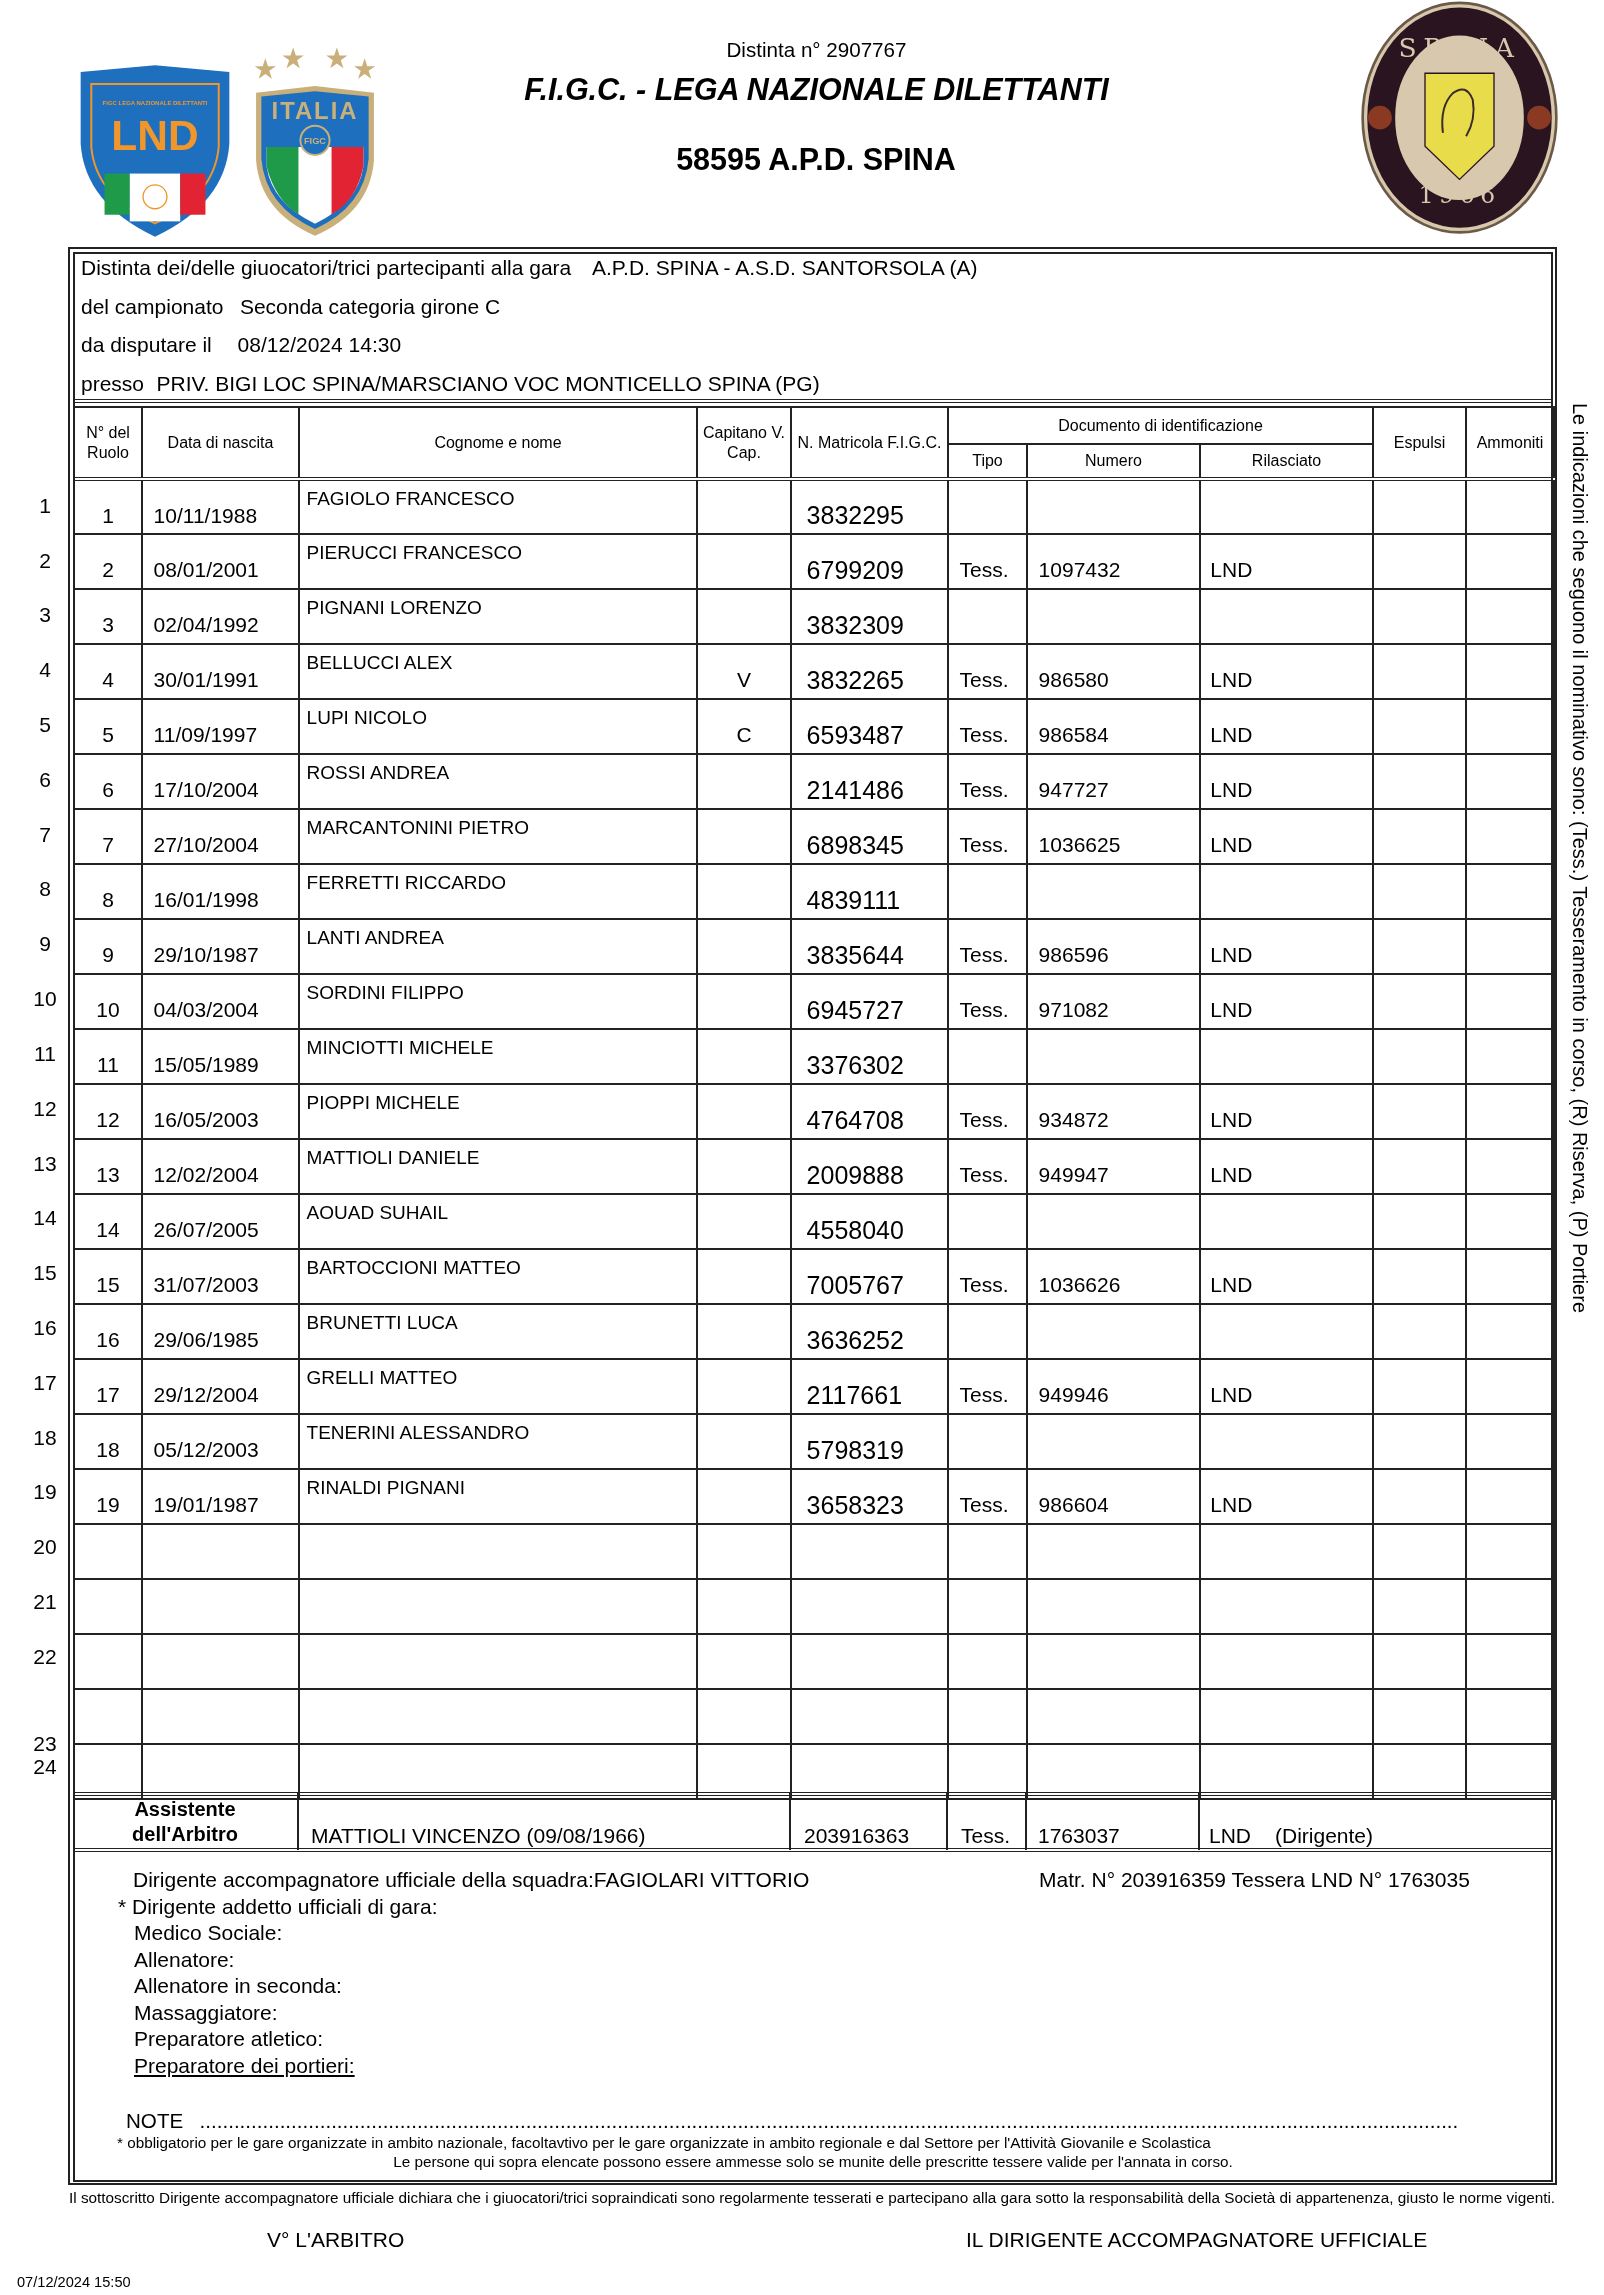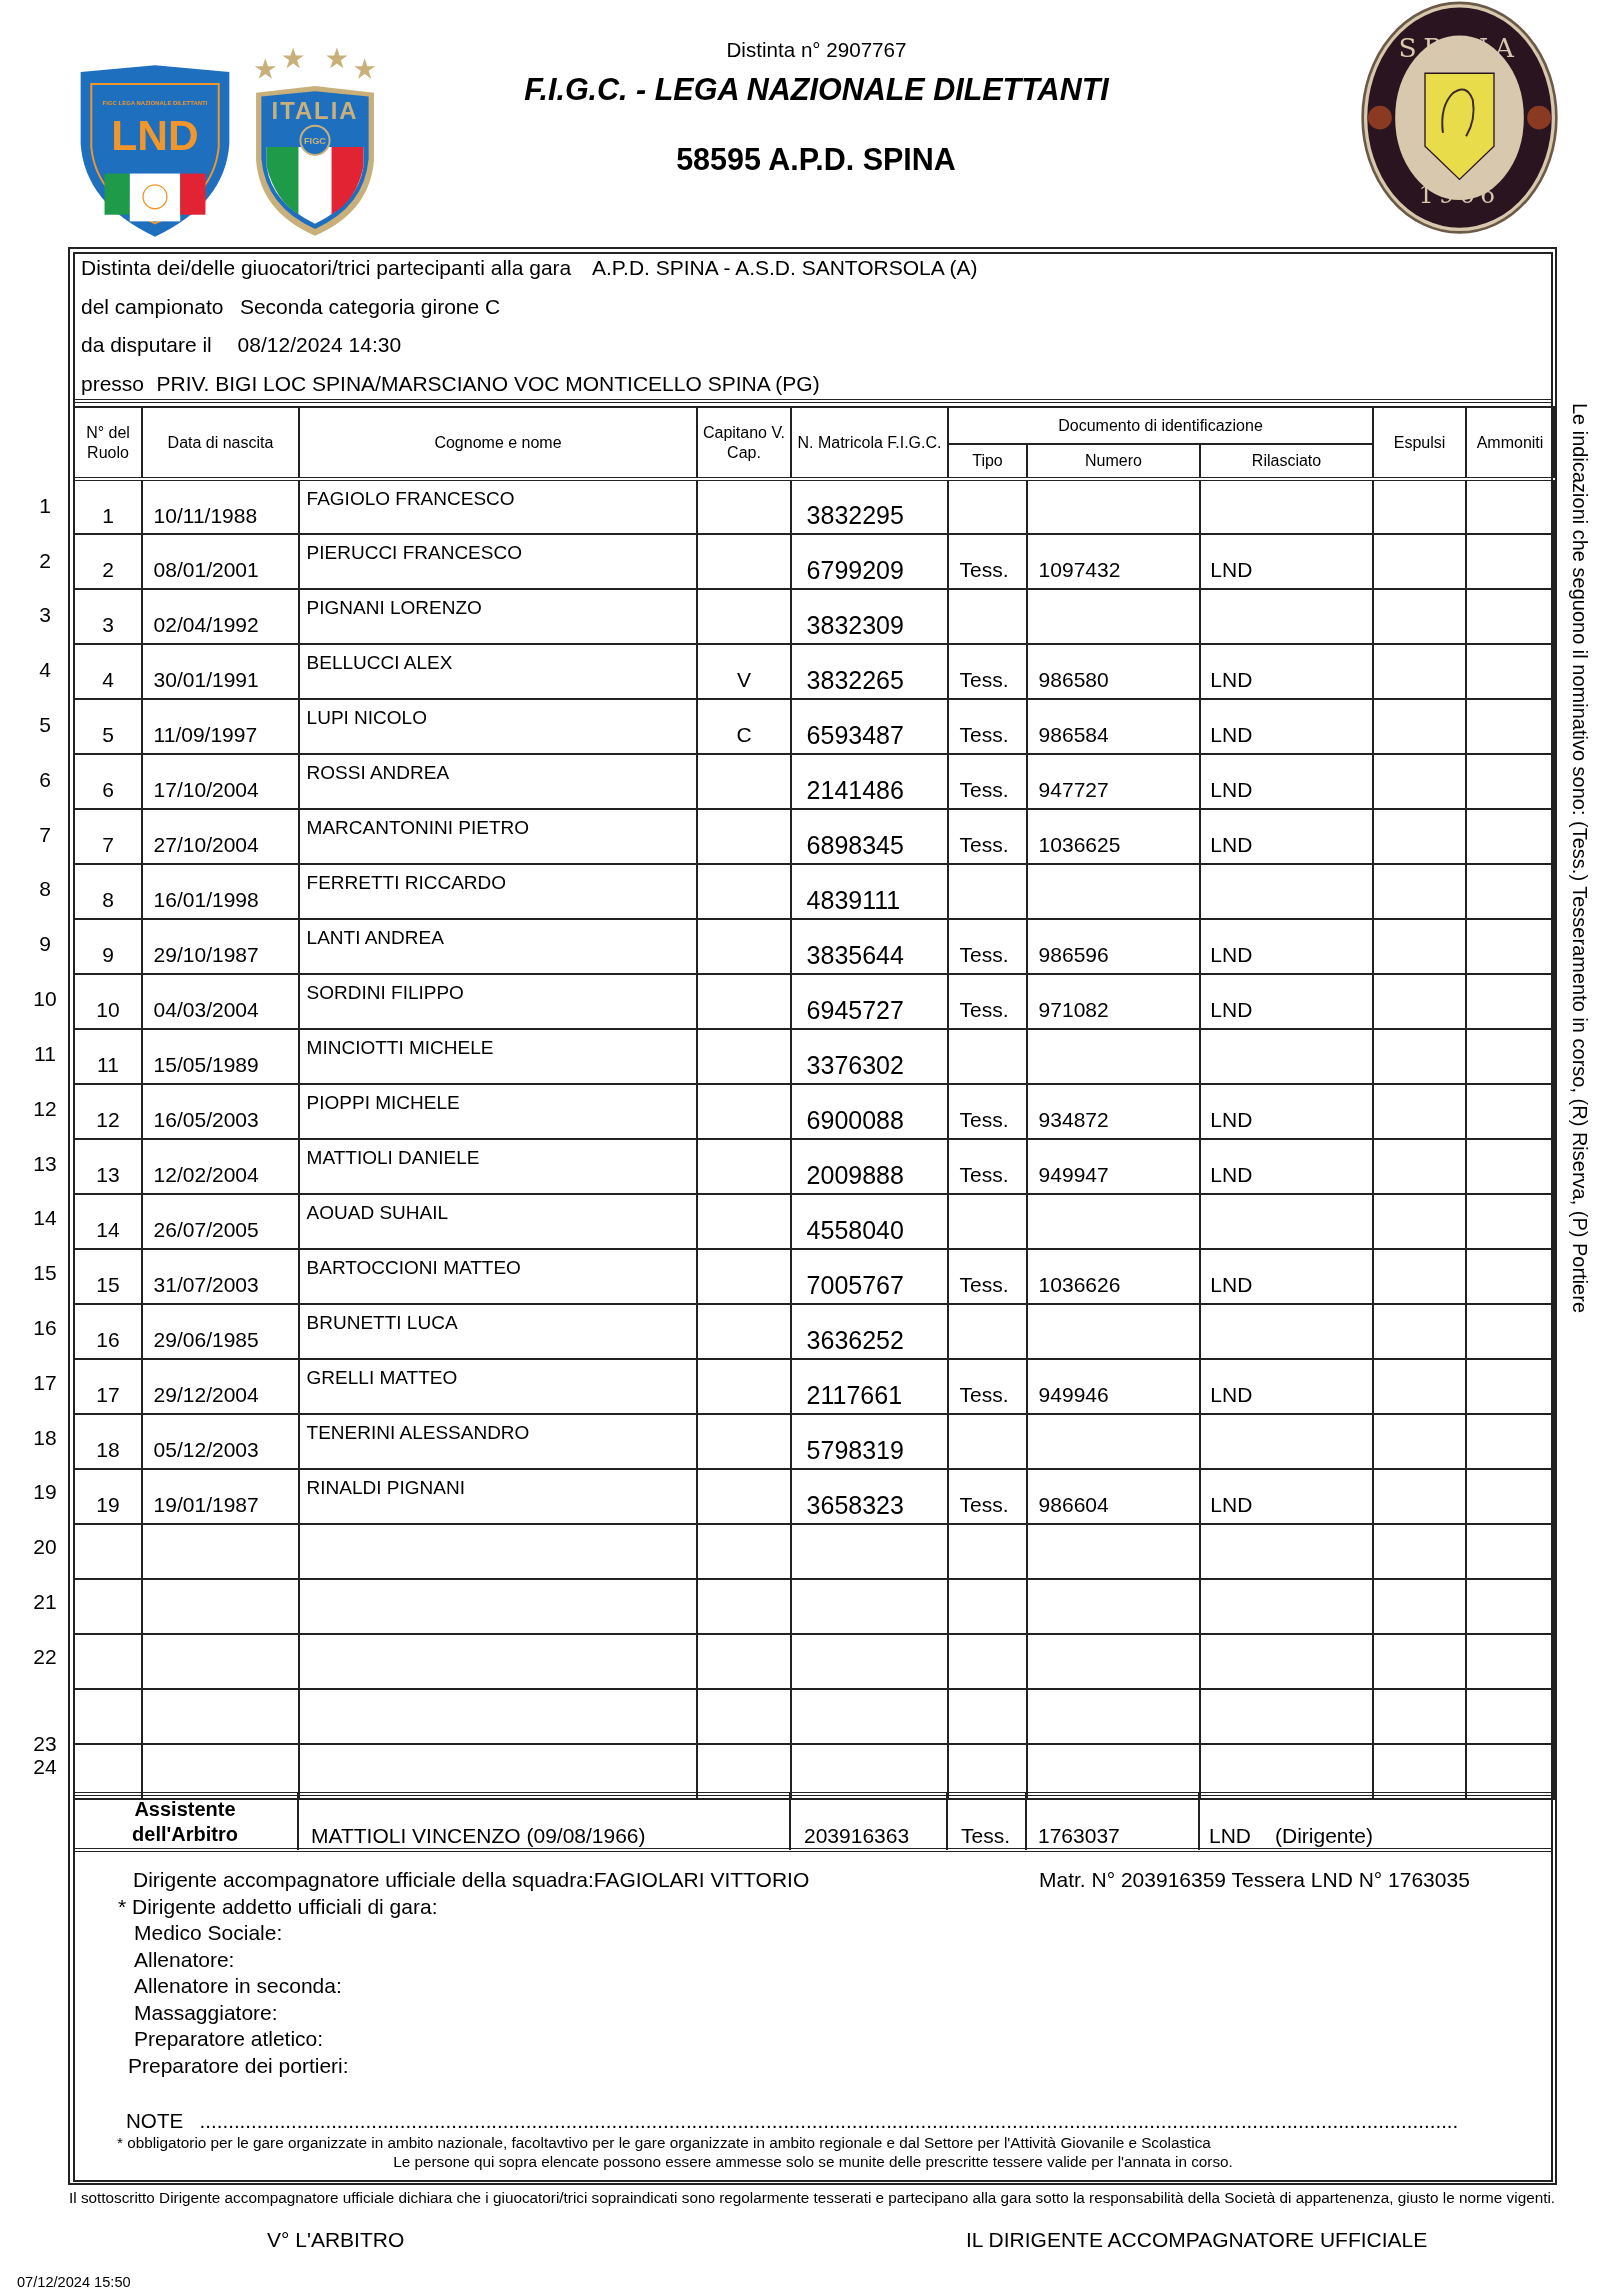--- a/index.html
+++ b/index.html
@@ -289,21 +289,21 @@
         <td class="c-num"></td>
         <td class="c-ril"></td>
         <td class="c-esp"></td>
         <td class="c-amm"></td>
       </tr>
       <tr>
         <td class="c-ruolo">12</td>
         <td class="c-data">16/05/2003</td>
         <td class="c-nome">PIOPPI MICHELE</td>
         <td class="c-cap"></td>
-        <td class="c-matr">6900088</td>
+        <td class="c-matr">4764708</td>
         <td class="c-tipo">Tess.</td>
         <td class="c-num">934872</td>
         <td class="c-ril">LND</td>
         <td class="c-esp"></td>
         <td class="c-amm"></td>
       </tr>
       <tr>
         <td class="c-ruolo">13</td>
         <td class="c-data">12/02/2004</td>
         <td class="c-nome">MATTIOLI DANIELE</td>
@@ -495,21 +495,21 @@
 <div class="abs ass-txt" style="left:1275px;">(Dirigente)</div>
 
 <div class="abs off" style="left:133px; top:1868px;text-align:center;">Dirigente accompagnatore ufficiale della squadra:FAGIOLARI VITTORIO</div>
 <div class="abs off" style="left:1039px; top:1868px;">Matr. N° 203916359 Tessera LND N° 1763035</div>
 <div class="abs off" style="left:118px; top:1895px;">* Dirigente addetto ufficiali di gara:</div>
 <div class="abs off" style="left:134px; top:1921px;">Medico Sociale:</div>
 <div class="abs off" style="left:134px; top:1948px;">Allenatore:</div>
 <div class="abs off" style="left:134px; top:1974px;">Allenatore in seconda:</div>
 <div class="abs off" style="left:134px; top:2001px;">Massaggiatore:</div>
 <div class="abs off" style="left:134px; top:2027px;text-align:right;">Preparatore atletico:</div>
-<div class="abs off" style="left:128px; top:2054px;">Preparatore dei portieri:</div>
+<div class="abs off" style="left:134px; top:2054px;text-decoration:underline;">Preparatore dei portieri:</div>
 
 <div class="abs note" style="left:126px; top:2109px; width:1334px; overflow:hidden;">
   <span>NOTE</span>
   <span style="margin-left:10.6px;">..................................................................................................................................................................................................................................</span>
 </div>
 <div class="abs small" style="left:117px; top:2134px;">* obbligatorio per le gare organizzate in ambito nazionale, facoltavtivo per le gare organizzate in ambito regionale e dal Settore per l'Attività Giovanile e Scolastica</div>
 <div class="abs small" style="left:73px; top:2153px; width:1480px; text-align:center;">Le persone qui sopra elencate possono essere ammesse solo se munite delle prescritte tessere valide per l'annata in corso.</div>
 
 <div class="abs decl" style="left:69px; top:2187px; width:1500px; line-height:22.6px;">Il sottoscritto Dirigente accompagnatore ufficiale dichiara che i giuocatori/trici sopraindicati sono regolarmente tesserati e partecipano alla gara sotto la responsabilità della Società di appartenenza, giusto le norme vigenti.</div>
 <div class="abs sig" style="left:267px; top:2228px;">V° L'ARBITRO</div>

